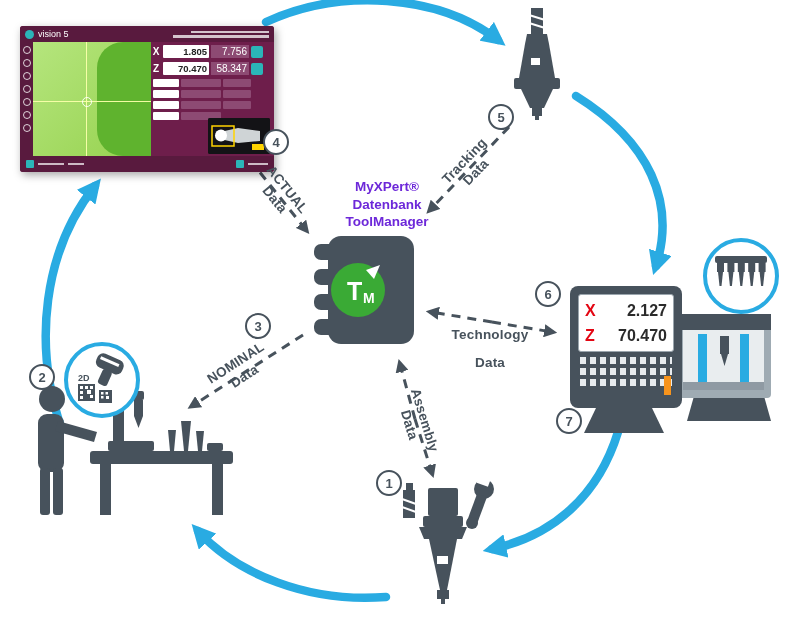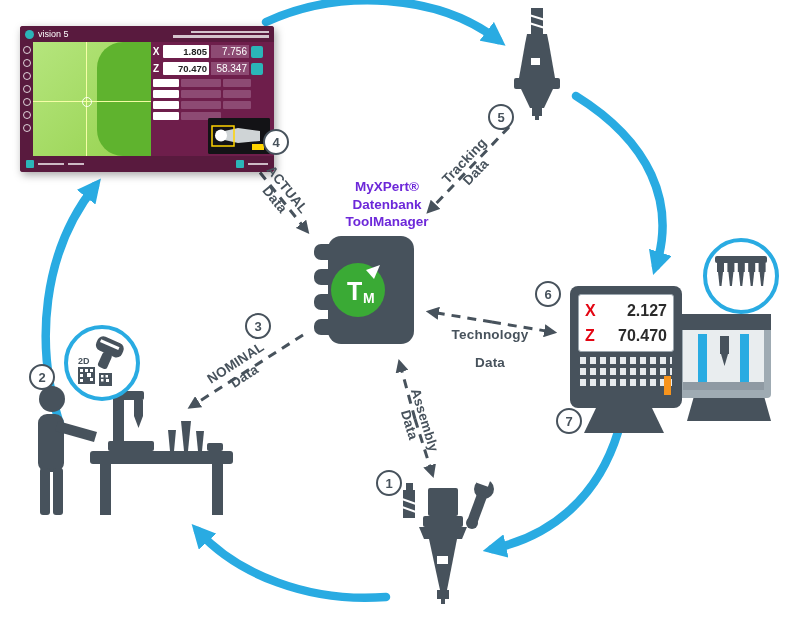--- a/index.html
+++ b/index.html
@@ -290,21 +290,21 @@
         <span class="cnc-ax">Z</span>
         <span>70.470</span>
       </div>
     </div>
     <div class="cnc-keys"></div>
     <div class="cnc-keys"></div>
     <div class="cnc-keys"></div>
     <div class="cnc-orange"></div>
   </div>
 
-  <div class="inset" style="left:64px;top:325px;">
+  <div class="inset" style="left:64px;top:342px;">
     <svg width="68" height="68" viewBox="0 0 68 68">
       <g transform="rotate(24 40 22)" fill="#47525c">
         <rect x="26" y="10" width="28" height="15" rx="6"></rect>
         <rect x="36" y="24" width="10" height="16" rx="3"></rect>
         <rect x="29" y="14" width="20" height="3" fill="#ffffff"></rect>
       </g>
       <g>
         <rect x="10" y="38" width="17" height="17" fill="#47525c"></rect>
         <g fill="#ffffff">
           <rect x="12" y="40" width="3" height="3"></rect>

